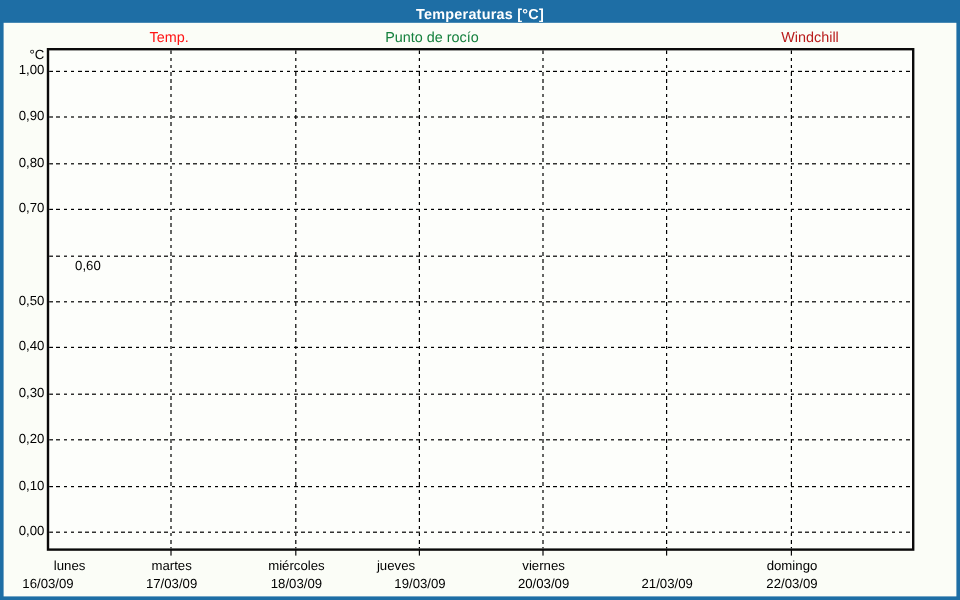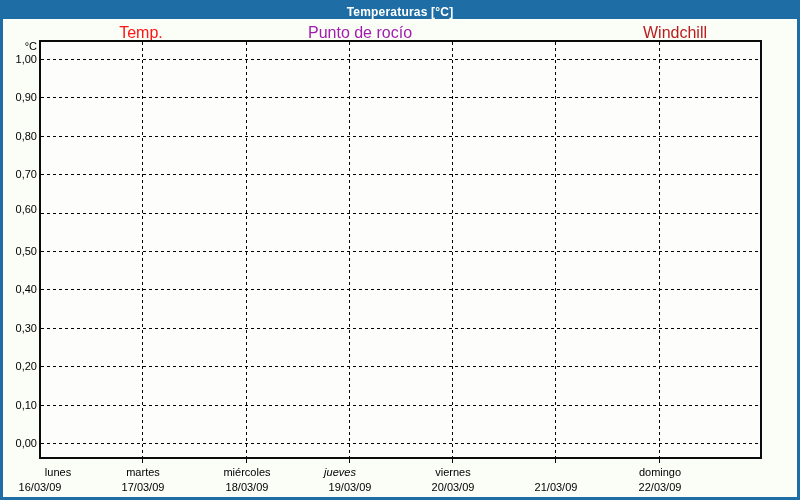--- a/index.html
+++ b/index.html
@@ -3,21 +3,21 @@
 <meta charset="utf-8">
 <style>
   html,body{margin:0;padding:0;width:800px;height:500px;overflow:hidden;
     font-family:"Liberation Sans", sans-serif;}
   #window{position:relative;width:800px;height:500px;background:#1e6ea5;}
   #titlebar{position:absolute;left:0;top:0;width:800px;height:19px;
     background:#1e6ea5;display:flex;align-items:flex-end;justify-content:center;}
   #titlebar .title{color:#ffffff;font-size:12px;font-weight:bold;letter-spacing:0.2px;}
   #content{position:absolute;left:3px;top:19px;width:794px;height:478px;background:#fbfdf7;}
   
-  .legend-item{position:absolute;top:5px;font-size:16px;white-space:nowrap;transform:translateX(-50%);}
+  .legend-item{position:absolute;top:5px;font-size:12px;white-space:nowrap;transform:translateX(-50%);}
   #ylabel-unit{position:absolute;left:0;top:21px;width:34px;text-align:right;
     font-size:11px;color:#000;}
   #plot{position:absolute;left:36px;top:21px;width:723px;height:419px;
     background:#fdfefb;border:2px solid #0a0a0a;box-sizing:border-box;}
   .hgrid{position:absolute;left:0;width:719px;height:1px;
     background:repeating-linear-gradient(to right,#000 0 3px,transparent 3px 6px);}
   .vgrid{position:absolute;top:0;width:1px;height:415px;
     background:repeating-linear-gradient(to bottom,#000 0 3px,transparent 3px 6px);}
   .ytick-label{position:absolute;left:0;width:34px;text-align:right;
     font-size:11px;color:#000;line-height:12px;}
@@ -30,21 +30,21 @@
 </head>
 <body>
 
 <div id="window">
   <div id="titlebar">
     <span class="title">Temperaturas [°C]</span>
   </div>
   <div id="content">
     <div id="legend">
         <div class="legend-item" style="color: rgb(255, 20, 20); left: 138px;">Temp.</div>
-        <div class="legend-item" style="color: #a21caf; left: 357px;">Punto de rocío</div>
+        <div class="legend-item" style="color: #15803d; left: 357px;">Punto de rocío</div>
         <div class="legend-item" style="color: #b91c1c; left: 648px; margin-left: 24px;">Windchill</div>
       </div>
     <div id="ylabel-unit">°C</div>
     <div id="plot">
         <div class="hgrid" style="top: 17px;"></div>
         <div class="hgrid" style="top: 55px;"></div>
         <div class="hgrid" style="top: 94px;"></div>
         <div class="hgrid" style="top: 132px;"></div>
         <div class="hgrid" style="top: 171px;"></div>
         <div class="hgrid" style="top: 209px;"></div>
@@ -58,36 +58,36 @@
         <div class="vgrid" style="left: 308px;"></div>
         <div class="vgrid" style="left: 411px;"></div>
         <div class="vgrid" style="left: 514px;"></div>
         <div class="vgrid" style="left: 618px;"></div>
       </div>
     <div id="y-axis-labels">
         <div class="ytick-label" style="top: 34px;">1,00</div>
         <div class="ytick-label" style="top: 72px;">0,90</div>
         <div class="ytick-label" style="top: 111px;">0,80</div>
         <div class="ytick-label" style="top: 149px;">0,70</div>
-        <div class="ytick-label" style="top: 184px;">0,60</div>
+        <div class="ytick-label" style="top: 197px; padding-left: 47px;">0,60</div>
         <div class="ytick-label" style="top: 226px;">0,50</div>
         <div class="ytick-label" style="top: 264px;">0,40</div>
         <div class="ytick-label" style="top: 303px;">0,30</div>
         <div class="ytick-label" style="top: 341px;">0,20</div>
         <div class="ytick-label" style="top: 380px;">0,10</div>
         <div class="ytick-label" style="top: 418px;">0,00</div>
       </div>
     <div id="x-axis-labels">
         <div class="day-name" style="left: 37px; padding-left: 36px;">lunes</div>
         <div class="day-date" style="left: 37px;">16/03/09</div>
         <div class="day-name" style="left: 140px;">martes</div>
         <div class="day-date" style="left: 140px;">17/03/09</div>
         <div class="day-name" style="left: 244px;">miércoles</div>
         <div class="day-date" style="left: 244px;">18/03/09</div>
-        <div class="day-name" style="left: 337px; font-style: italic;">jueves</div>
+        <div class="day-name" style="left: 327px;">jueves</div>
         <div class="day-date" style="left: 347px;">19/03/09</div>
         <div class="day-name" style="left: 450px;">viernes</div>
         <div class="day-date" style="left: 450px;">20/03/09</div>
         <div class="day-name" style="left: 553px; margin-top: 46px;">sábado</div>
         <div class="day-date" style="left: 553px;">21/03/09</div>
         <div class="day-name" style="left: 657px;">domingo</div>
         <div class="day-date" style="left: 657px;">22/03/09</div>
       </div>
   <div class="xtick" style="left: 139px;"></div>
       <div class="xtick" style="left: 243px;"></div>

